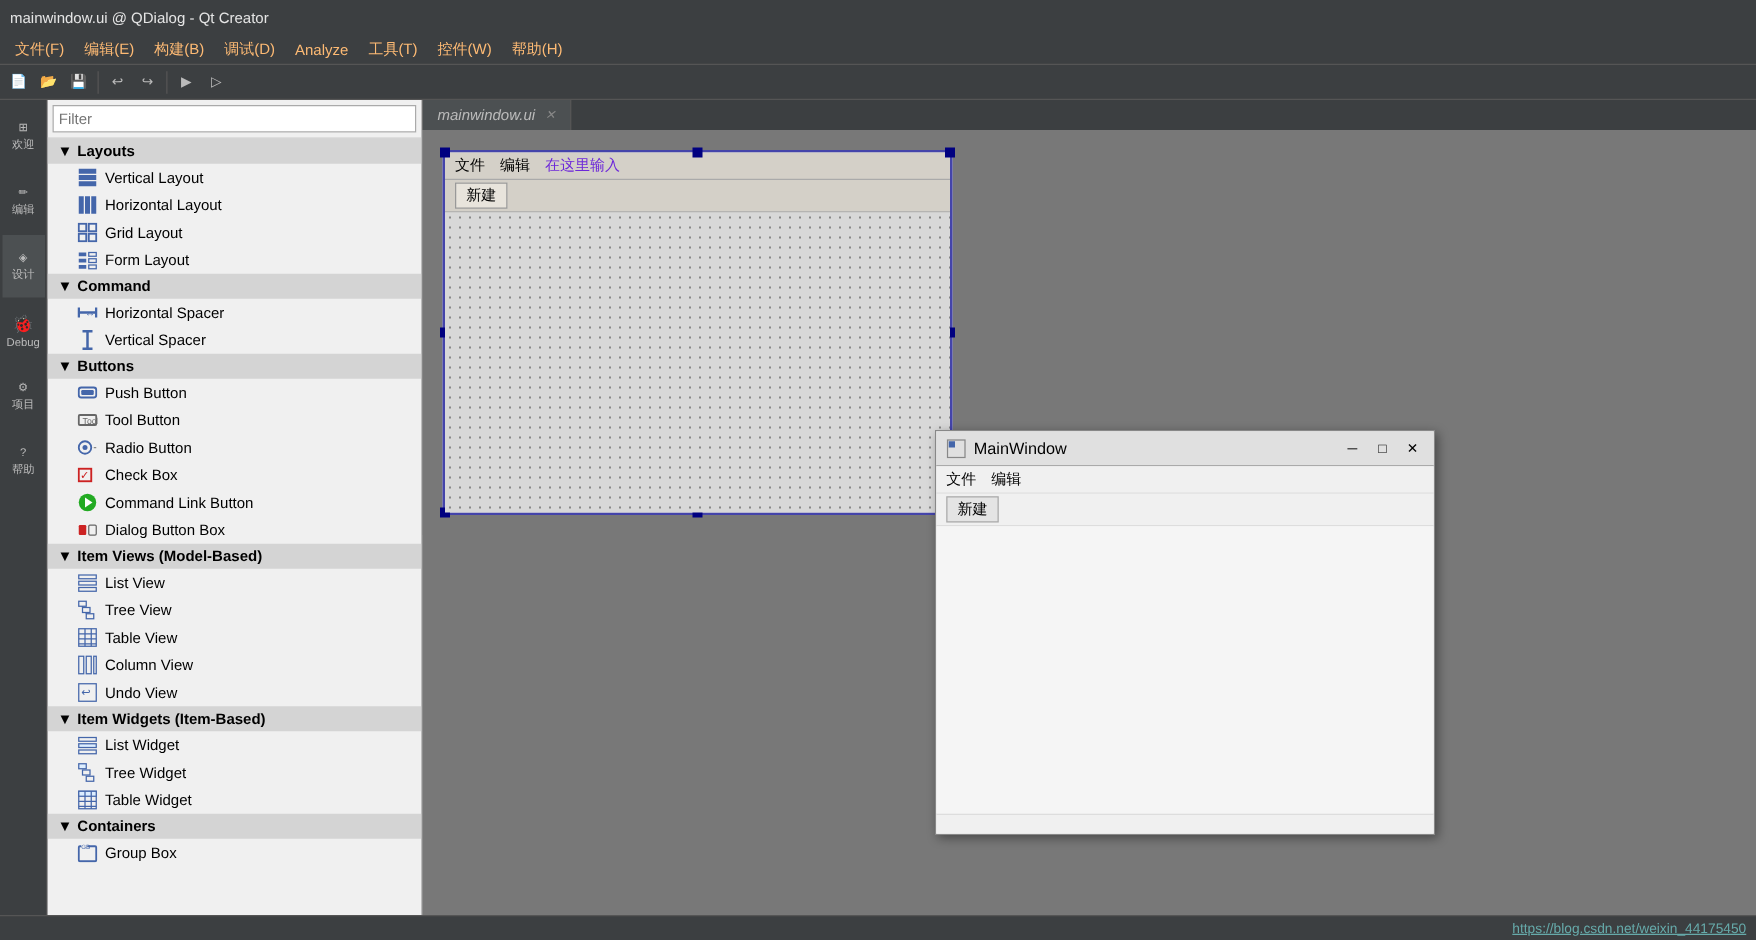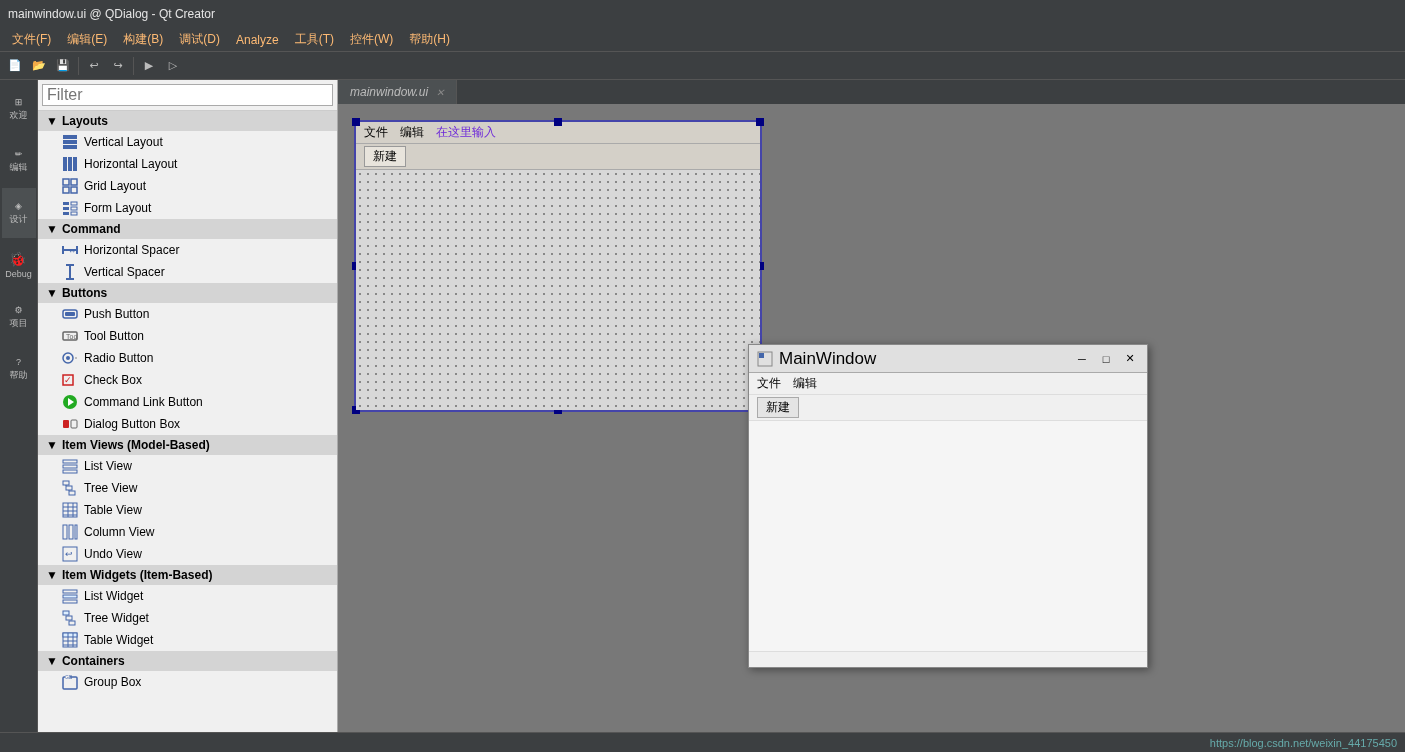--- a/index.html
+++ b/index.html
@@ -111,21 +111,21 @@
       overflow: hidden;
     }
     .widget-filter {
       padding: 4px;
       border-bottom: 1px solid #ccc;
     }
     .widget-filter input {
       width: 100%;
       height: 22px;
       padding: 2px 4px;
-      font-size: 16px;
+      font-size: 12px;
       border: 1px solid #aaa;
       background: white;
     }
     .widget-list {
       flex: 1;
       overflow-y: auto;
       overflow-x: hidden;
     }
     .widget-category {
       background: #d4d4d4;
@@ -250,21 +250,21 @@
       padding: 0 8px;
       border-bottom: 1px solid #aaa;
       gap: 6px;
     }
     .preview-title-icon {
       width: 16px;
       height: 16px;
     }
     .preview-title-text {
       flex: 1;
-      font-size: 17px;
+      font-size: 13px;
     }
     .preview-window-btn {
       width: 18px;
       height: 18px;
       display: flex;
       align-items: center;
       justify-content: center;
       font-size: 11px;
       cursor: pointer;
       border: none;
@@ -312,20 +312,21 @@
       border-top: 1px solid #555;
       position: absolute;
       bottom: 0;
       left: 0;
       right: 0;
     }
     .status-bar .status-right {
       margin-left: auto;
       color: #6aa;
       font-size: 11px;
+      text-decoration: underline;
     }
 
     
     .widget-list::-webkit-scrollbar {
       width: 8px;
     }
     .widget-list::-webkit-scrollbar-track {
       background: #f0f0f0;
     }
     .widget-list::-webkit-scrollbar-thumb {

